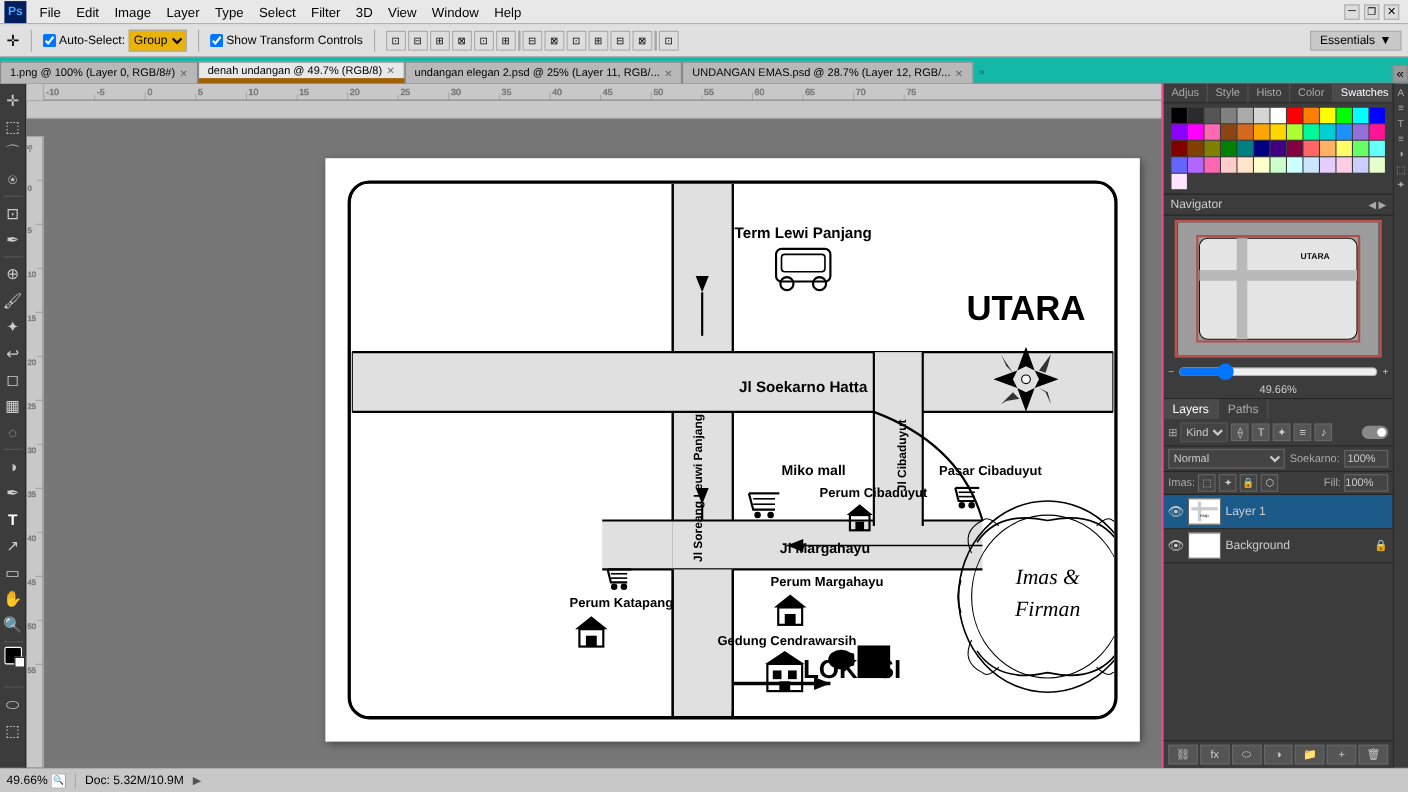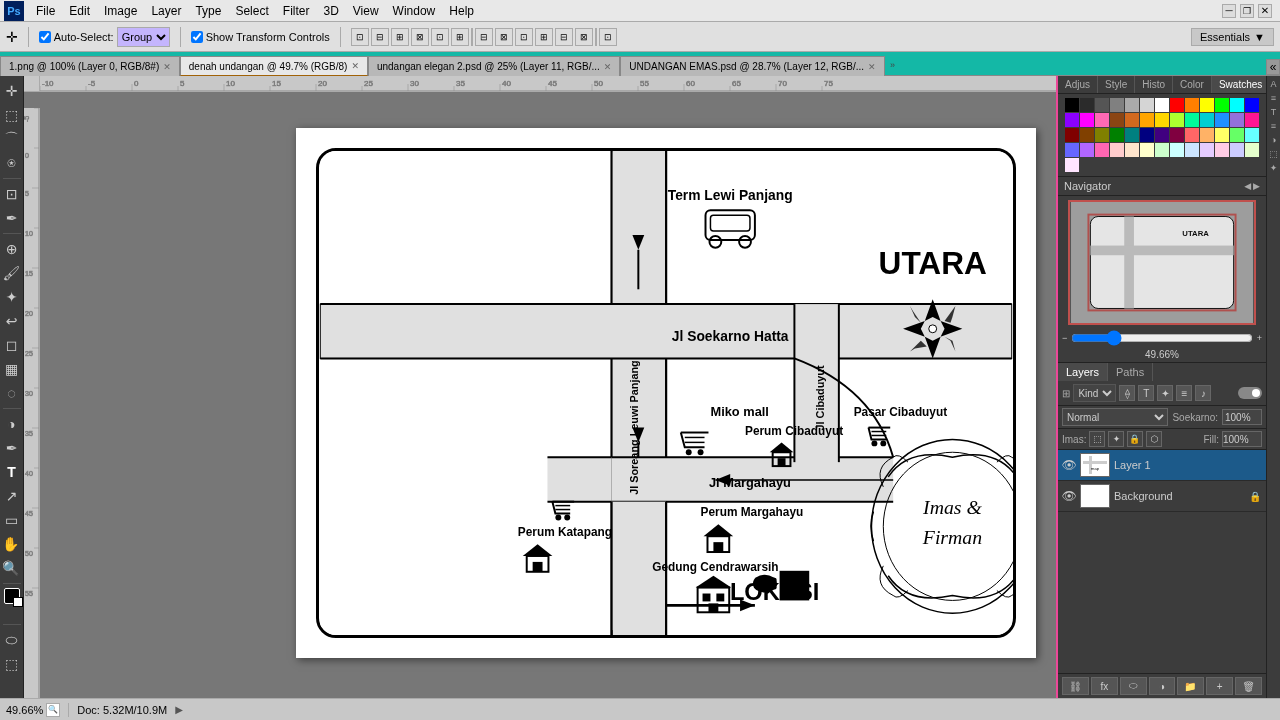--- a/index.html
+++ b/index.html
@@ -39,21 +39,21 @@
       padding: 0 6px;
       gap: 6px;
     }
     #toolbar .tool-item {
       display: flex; align-items: center; gap: 3px;
       font-size: 11px; color: #000;
     }
     #toolbar input[type=checkbox] { width: 12px; height: 12px; }
     #toolbar select {
       height: 20px; font-size: 11px;
-      border: 1px solid #aaa; background: #c4b5fd;
+      border: 1px solid #aaa; background: #eab308;
     }
     #toolbar .sep { width: 1px; height: 20px; background: #aaa; margin: 0 4px; }
     .transform-icons { display: flex; gap: 2px; }
     .transform-icons span {
       width: 18px; height: 18px;
       border: 1px solid #aaa;
       background: #ddd;
       display: inline-flex; align-items: center; justify-content: center;
       font-size: 9px; cursor: pointer;
     }
@@ -84,21 +84,21 @@
       border-bottom: none;
       font-size: 10px;
       display: flex; align-items: center; gap: 4px;
       cursor: pointer;
       color: #000;
       position: relative;
       top: 1px;
     }
     #tabbar .tab.active {
       background: #e8e8e8;
-      border-bottom: 1px solid #a16207;
+      border-bottom: 5px solid #a16207;
       z-index: 2;
     }
     #tabbar .tab .close-btn {
       font-size: 9px; color: #666; cursor: pointer;
     }
     #tabbar .expand-btn {
       width: 16px; height: 20px;
       display: flex; align-items: center; justify-content: center;
       font-size: 9px; cursor: pointer; color: #444;
     }
@@ -133,21 +133,21 @@
     
     #canvas-area {
       flex: 1;
       display: flex;
       flex-direction: column;
       background: #777;
       overflow: hidden;
       position: relative;
     }
     #ruler-h {
-      height: 16px;
+      height: 32px;
       background: #c8c8c8;
       border-bottom: 1px solid #aaa;
       position: relative;
       display: flex;
       align-items: flex-end;
       padding-left: 16px;
     }
     #ruler-corner {
       position: absolute; left: 0; top: 0;
       width: 16px; height: 16px;

